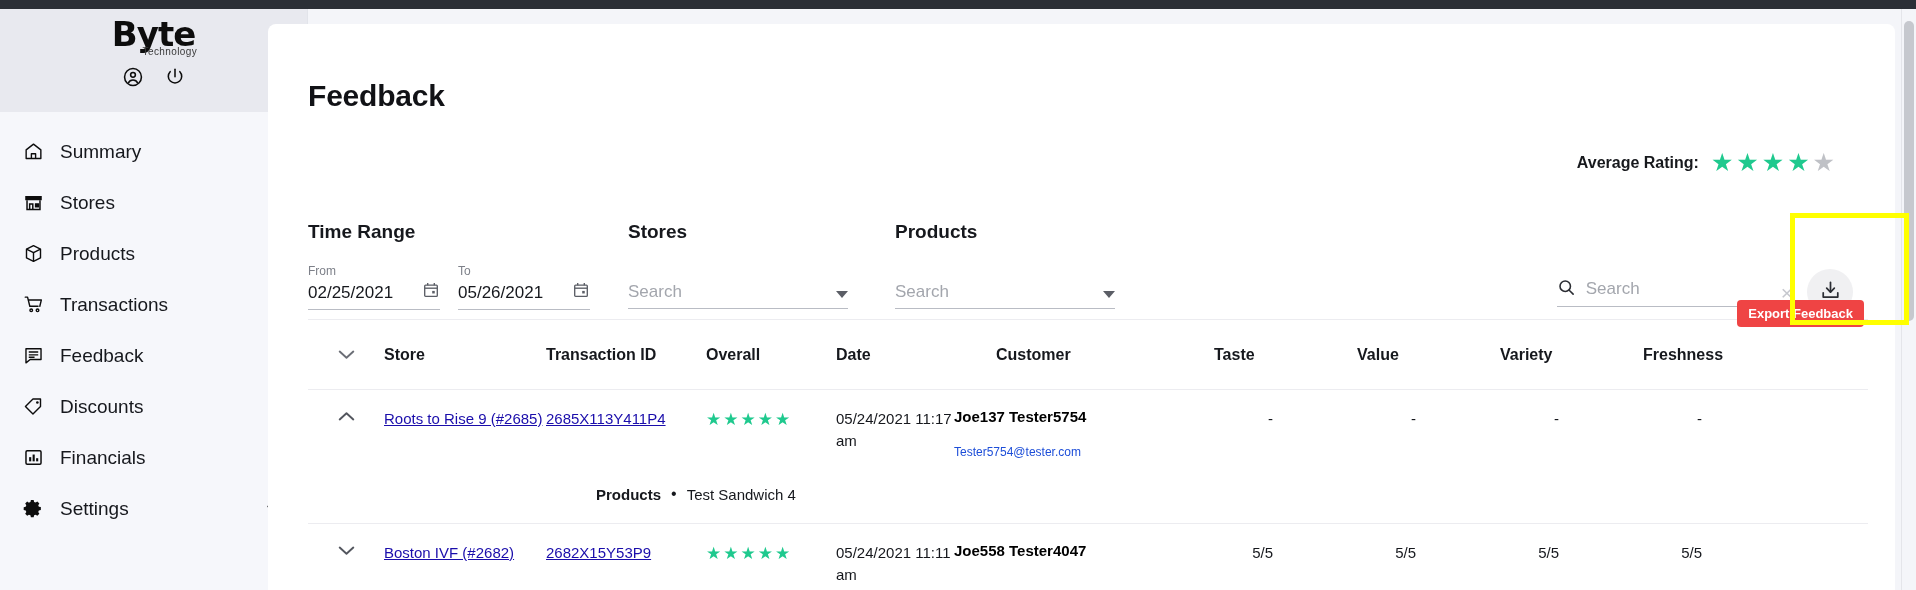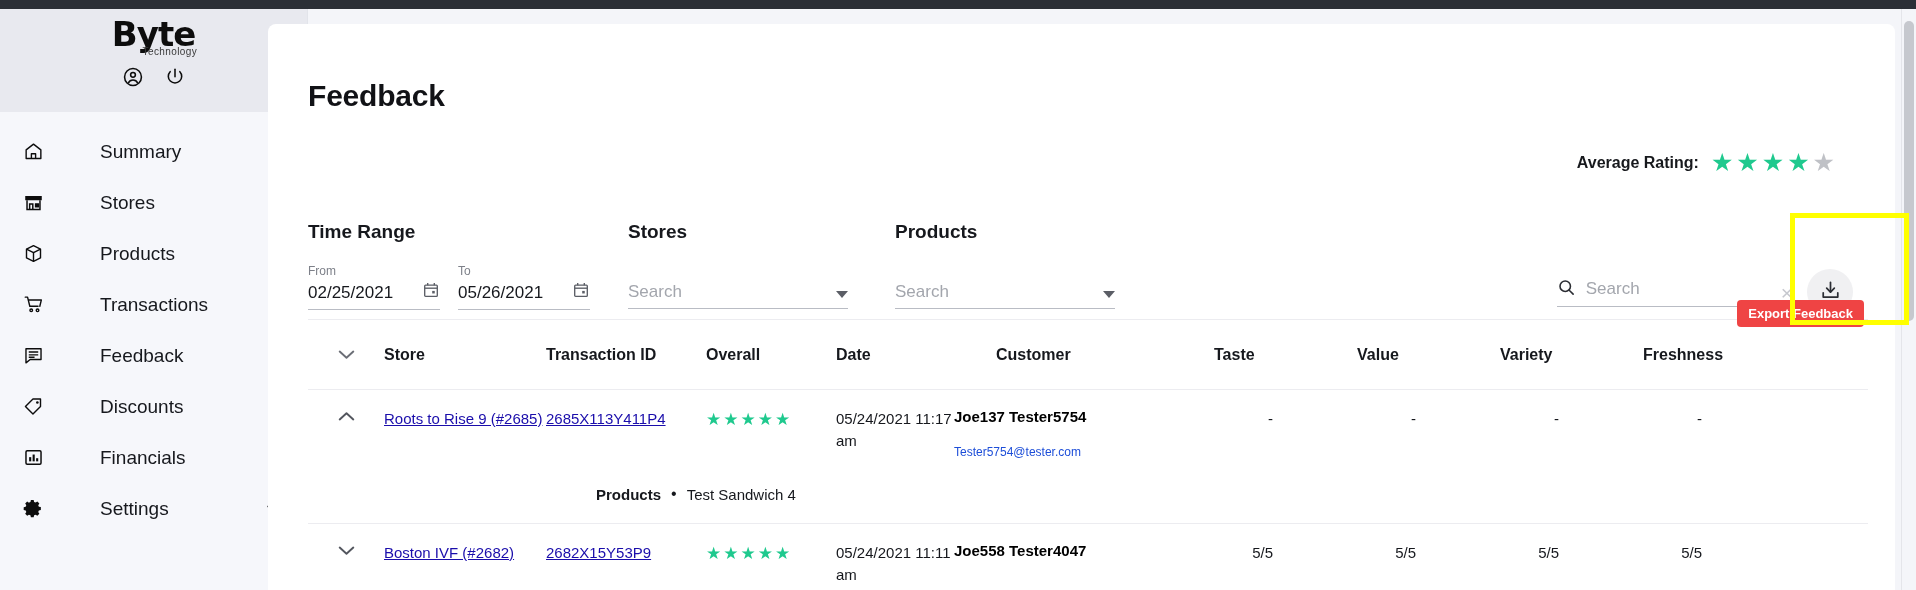--- a/index.html
+++ b/index.html
@@ -43,21 +43,21 @@
   .hicon { width: 22px; height: 22px; display:block; }
 
   .nav { padding-top: 14px; }
   .nav-item {
     display: flex; align-items: center; gap: 16px;
     height: 51px; padding-left: 22px;
     color: #16181d; font-size: 19px;
     cursor: pointer;
   }
   .nav-item .ico { width: 22px; height: 22px; flex: 0 0 22px; display:flex; align-items:center; justify-content:center; }
-  .nav-item .label { flex: 1; margin-left: 40px; }
+  .nav-item .label { flex: 1; }
   .nav-item .chev { width: 18px; margin-right: 24px; display:flex; align-items:center; justify-content:center;}
 
   
   .content-card {
     position: absolute; top: 24px; left: 268px;
     width: 1627px; height: 566px;
     background: #ffffff;
     border-radius: 8px 8px 0 0;
     overflow: hidden;
   }

